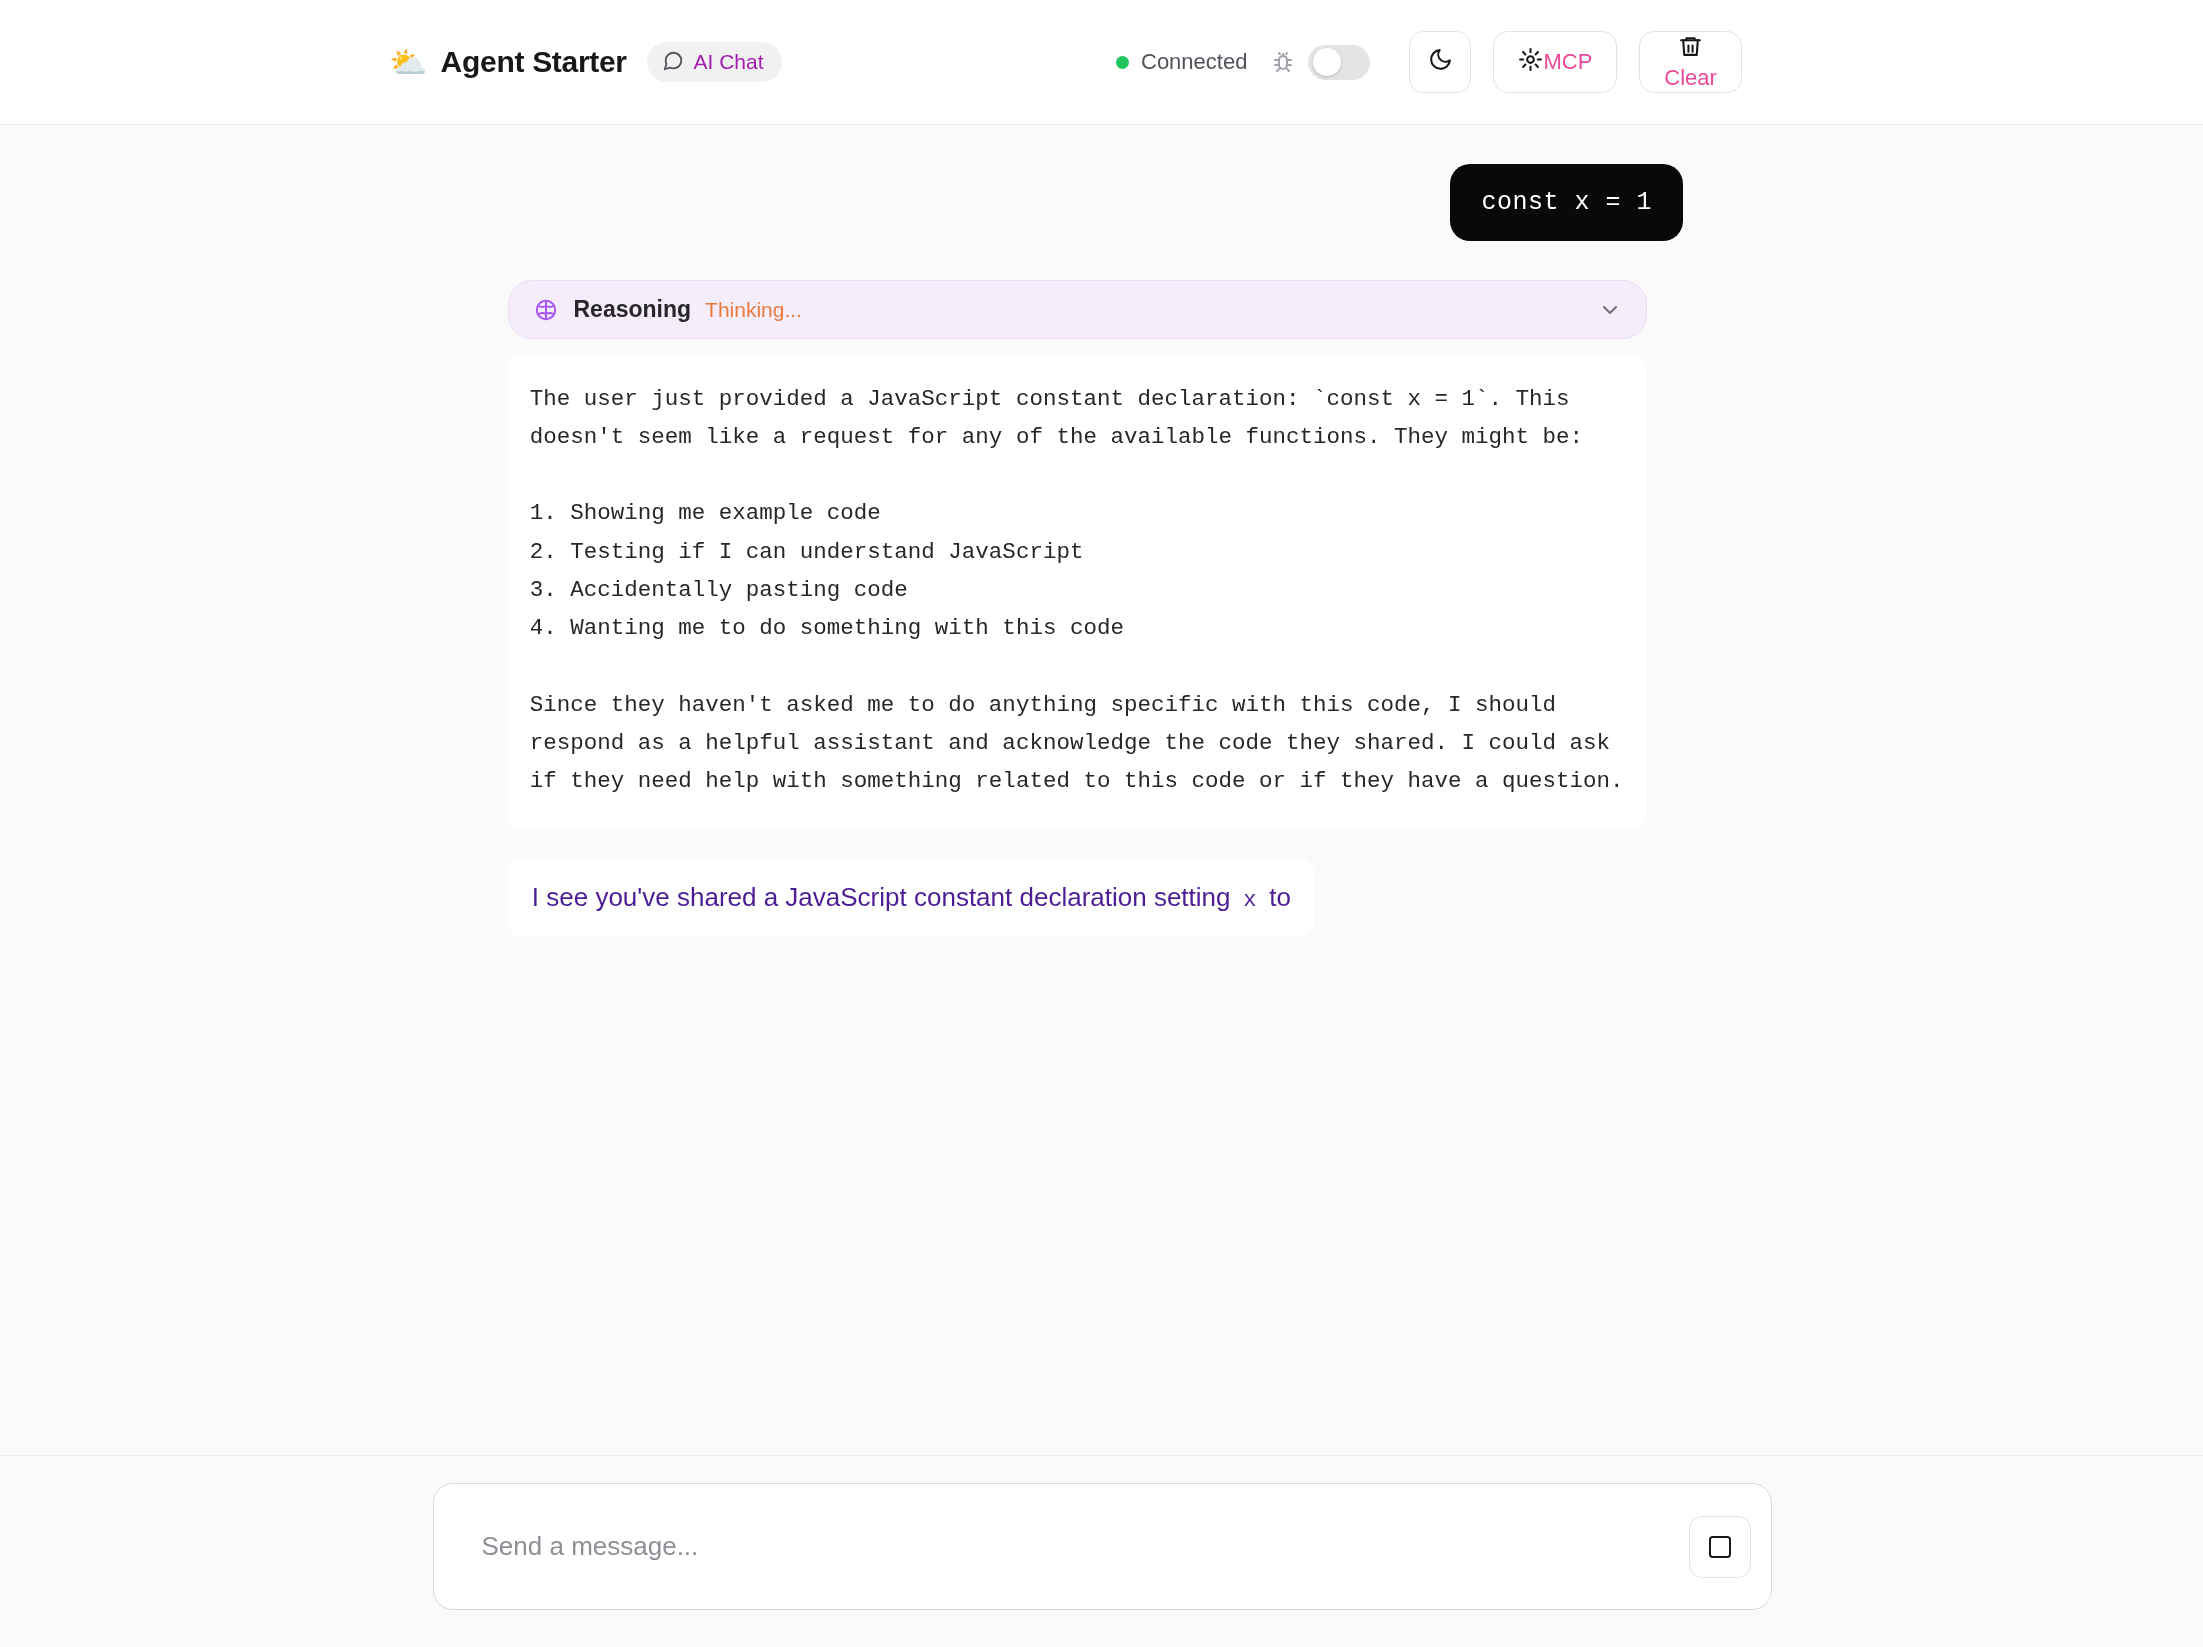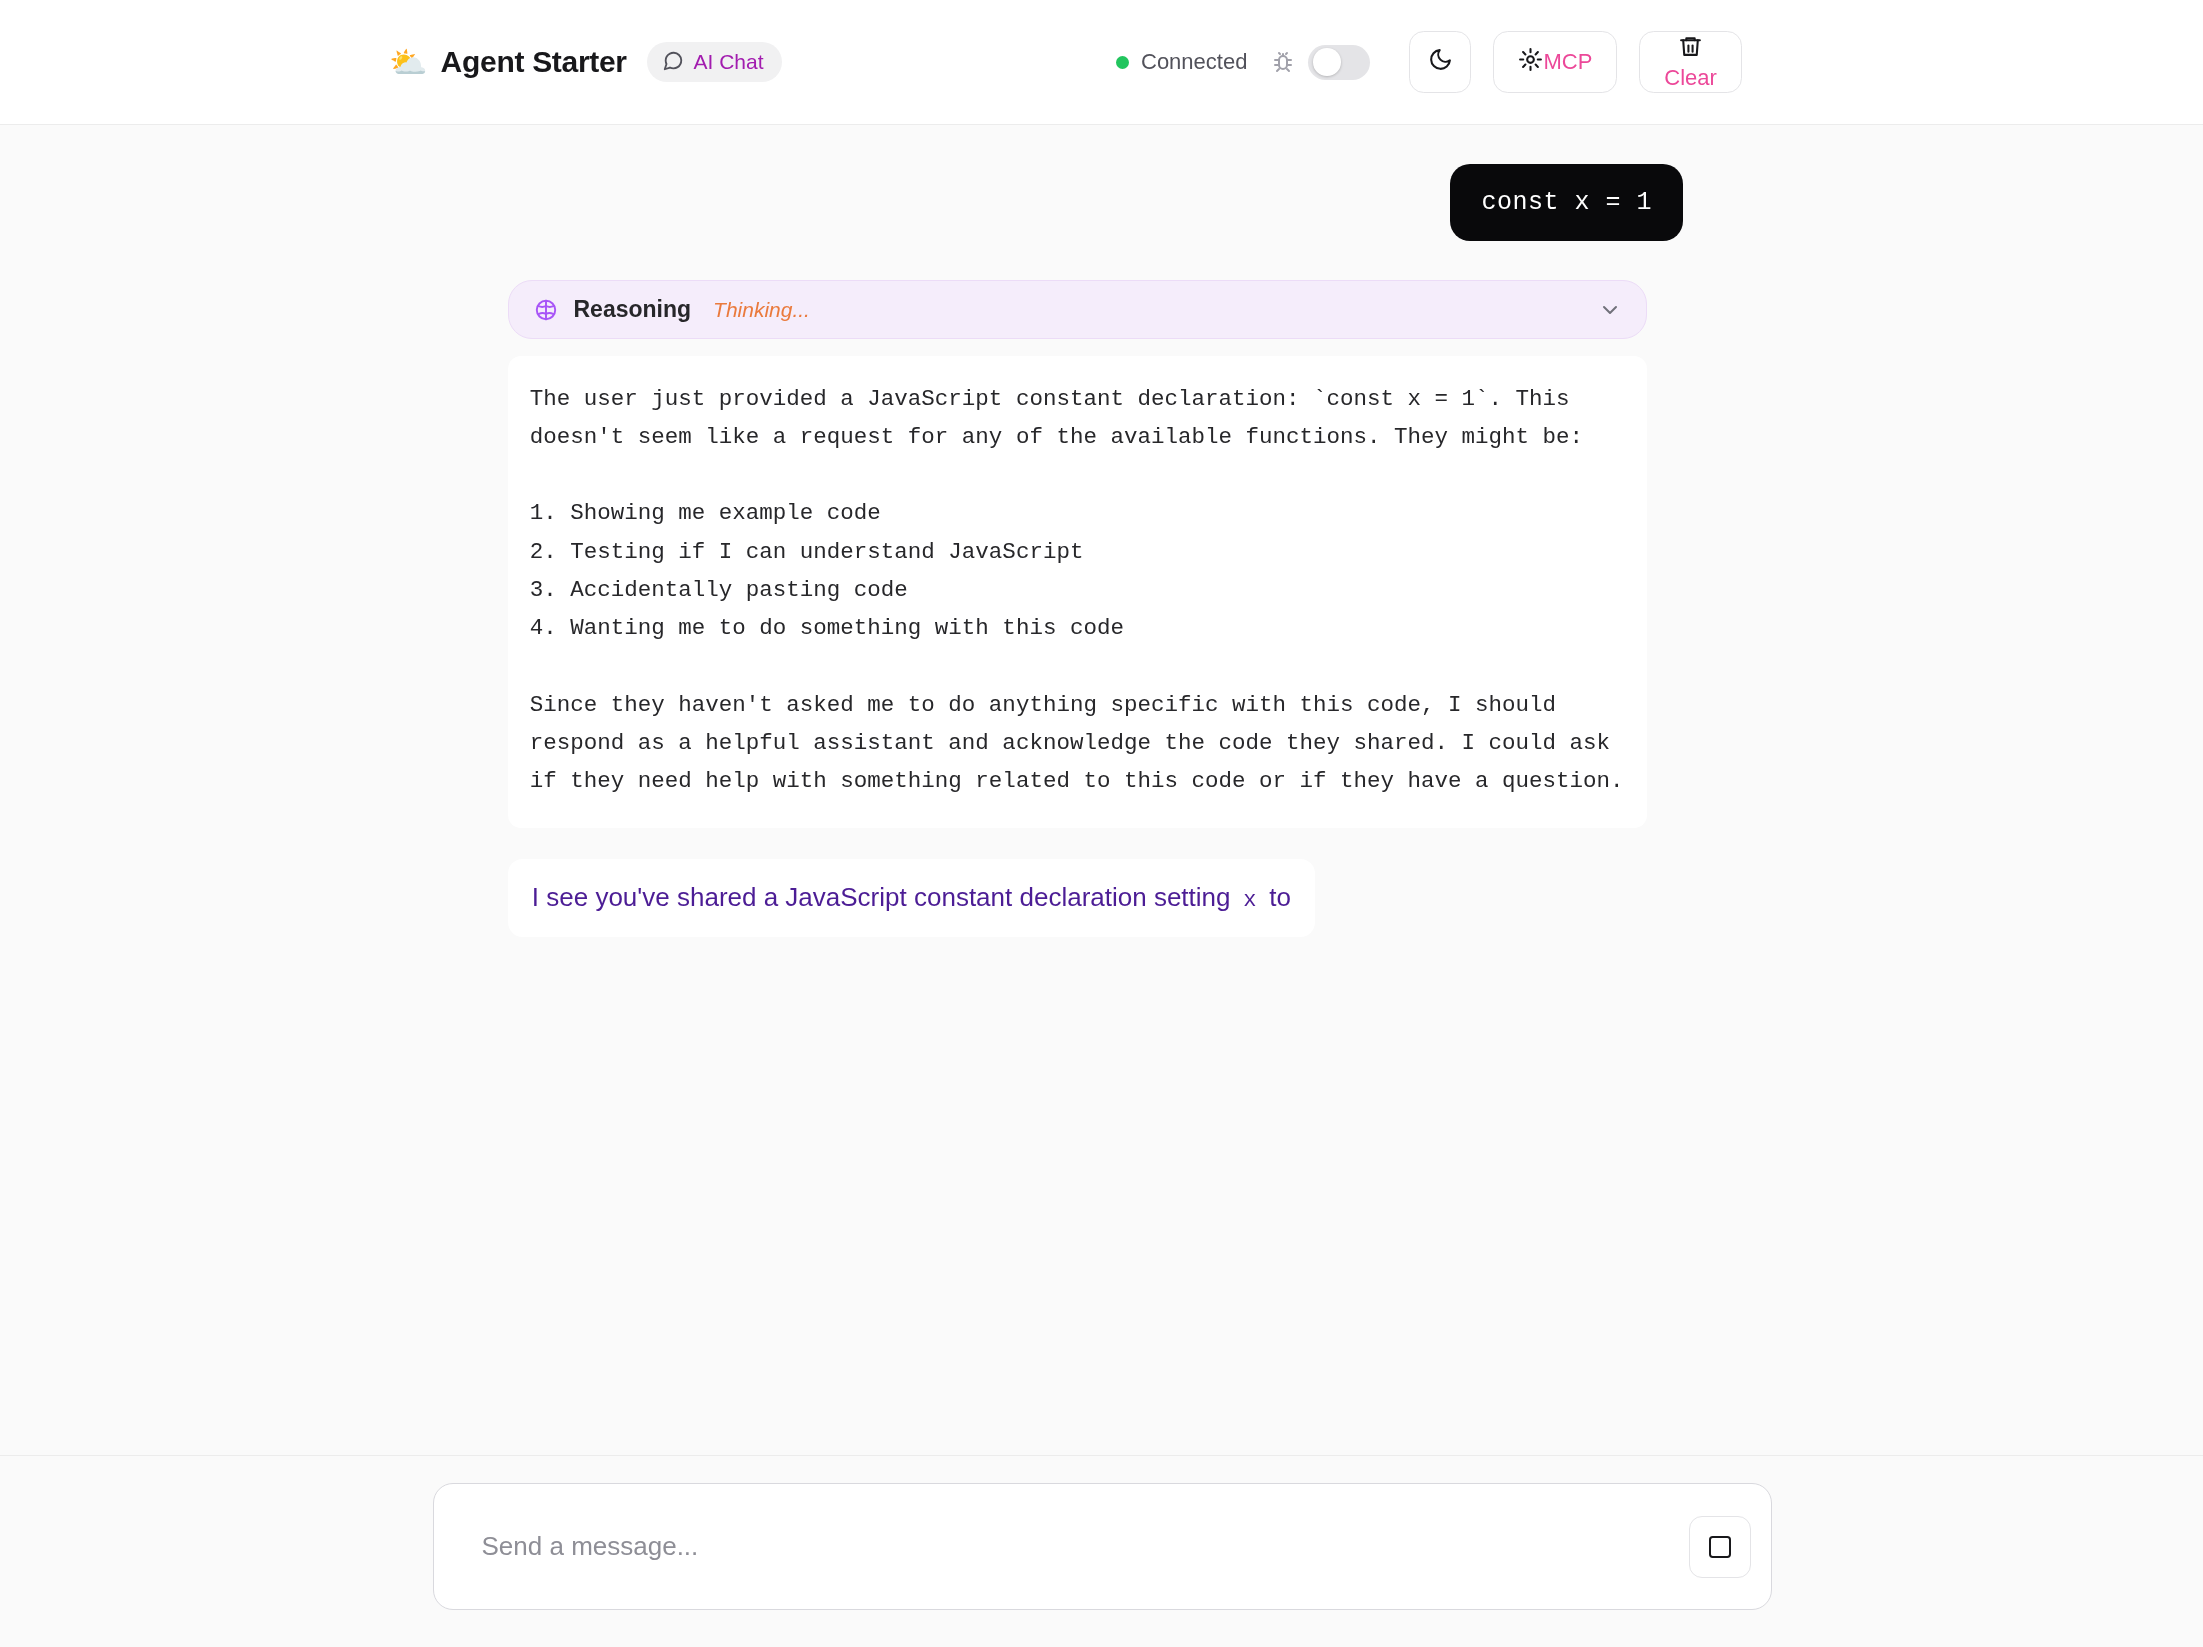--- a/index.html
+++ b/index.html
@@ -158,24 +158,23 @@
     cursor: pointer;
   }
   .reasoning-brain { color: #a855f7; display: flex; align-items: center; }
   .reasoning-label {
     margin-left: 14.7px;
     font-size: 23px;
     font-weight: bold;
     color: #27272a;
   }
   .reasoning-status {
-    margin-left: 22px;
+    margin-left: 14px;
     font-size: 21px;
     color: #ea7a3c;
-    font-style: italic;
   }
   .reasoning-chevron {
     margin-left: auto;
     color: #71717a;
     display: flex;
     align-items: center;
   }
 
   .reasoning-body {
     margin-top: 16.5px;

